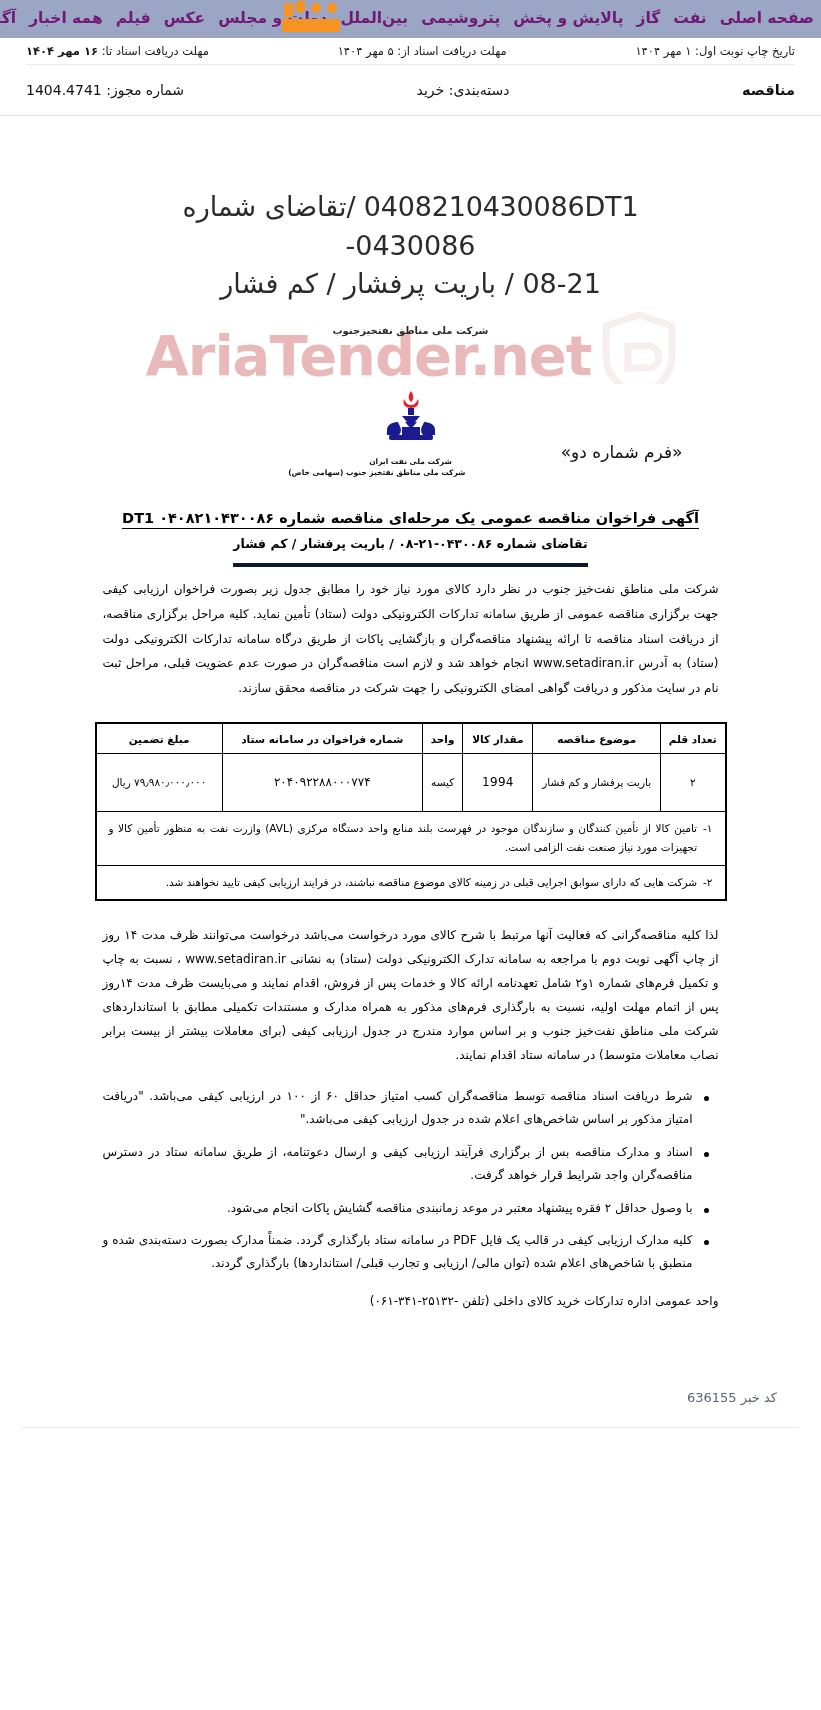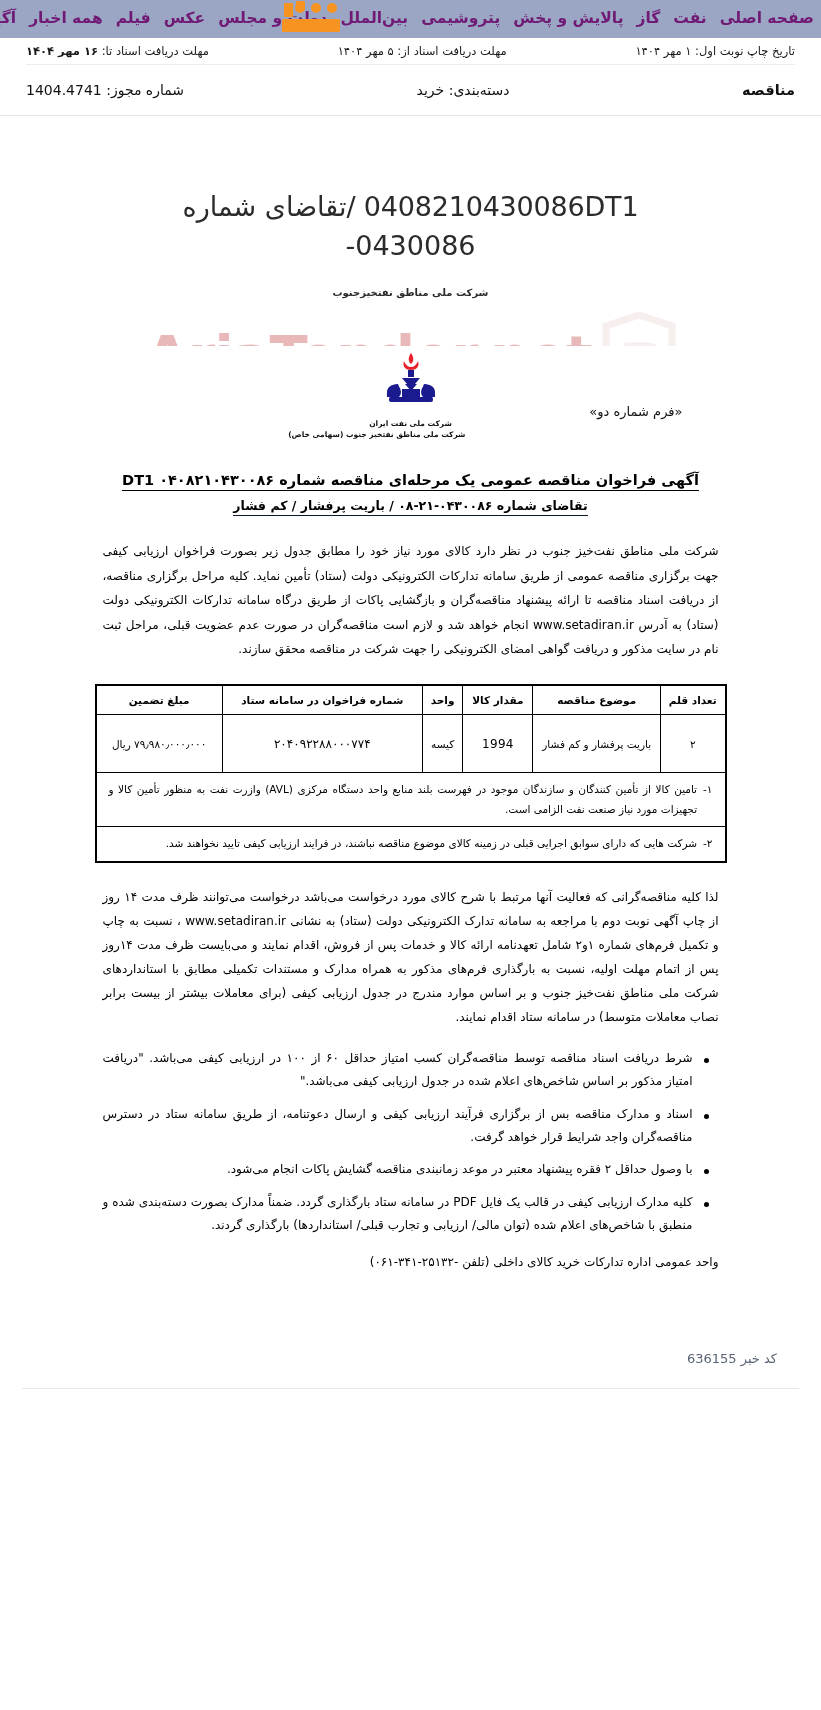--- a/index.html
+++ b/index.html
@@ -151,21 +151,21 @@
     z-index: 2;
   }
   .doc-head {
     position: relative;
     height: 120px;
   }
   .form-no {
     position: absolute;
     right: 78px;
     top: 58px;
-    font-size: 13px;
+    font-size: 17px;
     color: #111;
     text-align: right;
   }
   .nioc-logo {
     position: absolute;
     left: 0; right: 0;
     top: 4px;
     margin: auto;
     width: 110px;
     text-align: center;
@@ -192,21 +192,21 @@
     margin-top: 6px;
   }
   .doc-h1 span.u { border-bottom: 1px solid #000; padding-bottom: 2px; }
   .doc-h2 {
     text-align: center;
     font-size: 12.5px;
     font-weight: bold;
     color: #000;
     margin-top: 10px;
   }
-  .doc-h2 span.u { border-bottom: 1px solid #0f172a; padding-bottom: 2px; }
+  .doc-h2 span.u { border-bottom: 4px solid #0f172a; padding-bottom: 12px; }
 
   .doc-para {
     margin: 26px 42px 0 42px;
     font-size: 12px;
     line-height: 2.05;
     color: #000;
     text-align: justify;
   }
 
   
@@ -362,20 +362,21 @@
         <path d="M26 34 h20 a11 11 0 0 1 0 22 h-20 z" fill="none" stroke="#e6c9c9" stroke-width="7"></path>
       </svg>
     </span>
     <span class="wm-text">AriaTender.net</span>
   </div>
 
   <div class="title-block">
     <h1 class="main-title">
       <br>
       <span>0408210430086DT1 /تقاضای شماره 0430086-</span><br>
+      <span>08-21 / باریت پرفشار / کم فشار</span>
     </h1>
     <div class="subtitle">شرکت ملی مناطق نفتخیزجنوب</div>
   </div>
 
   <div class="doc">
 
     <div class="doc-head">
       <div class="form-no">«فرم شماره دو»</div>
 
       <div class="nioc-logo">

